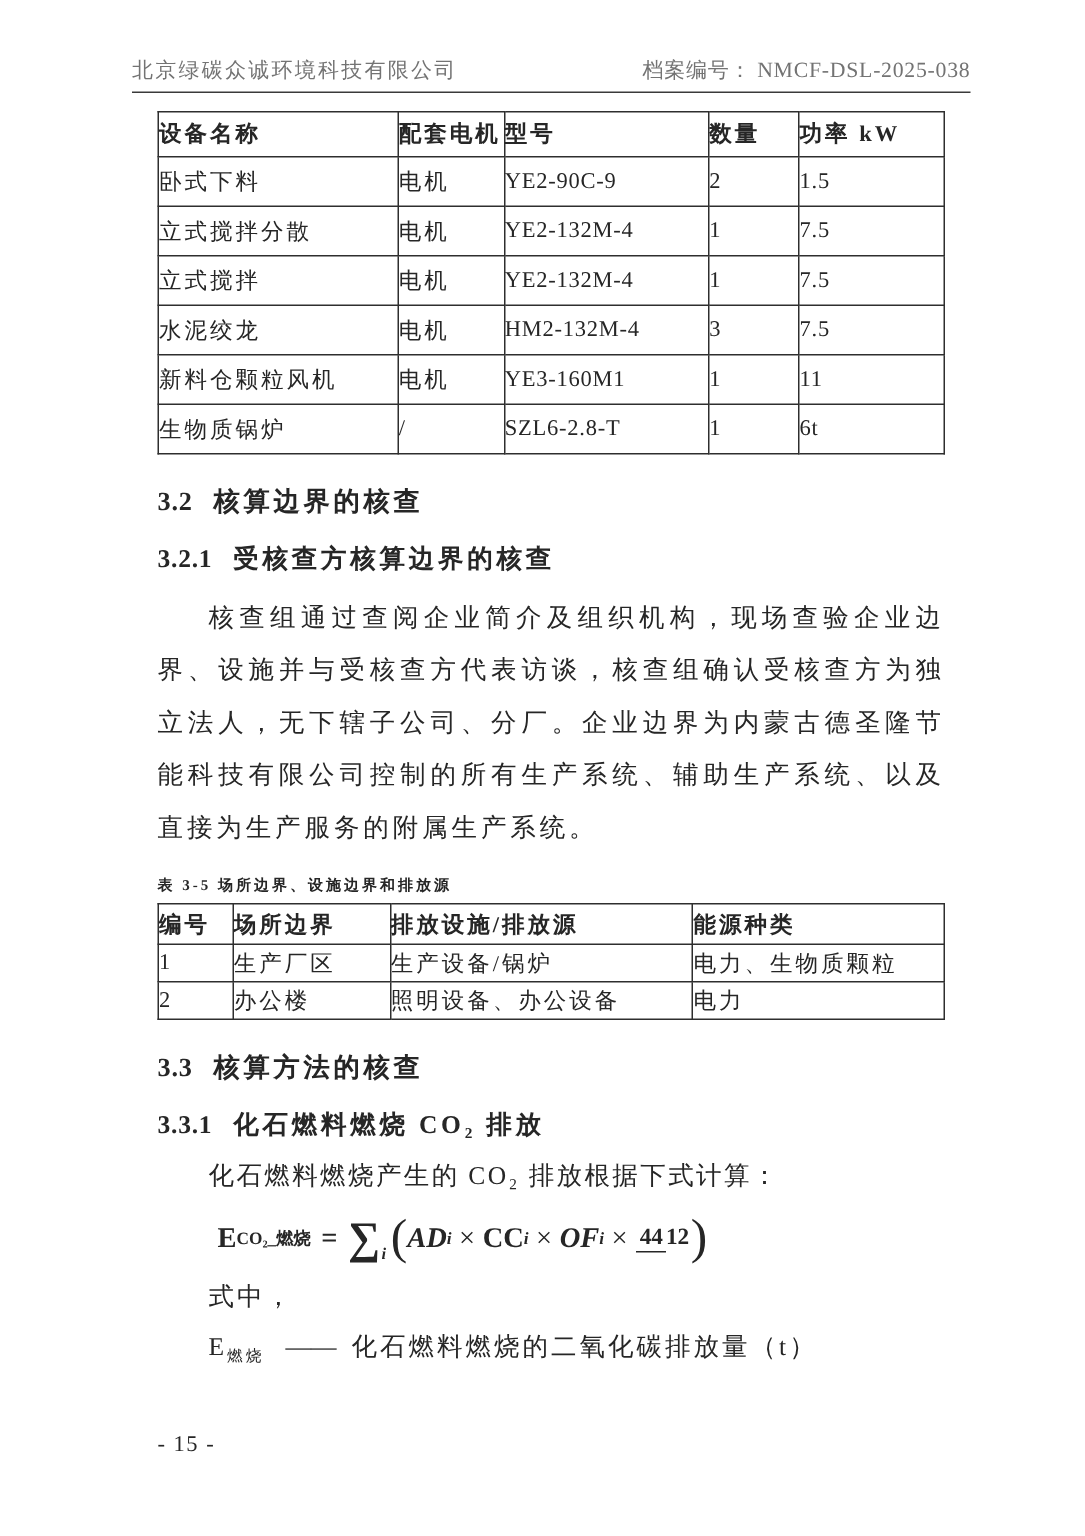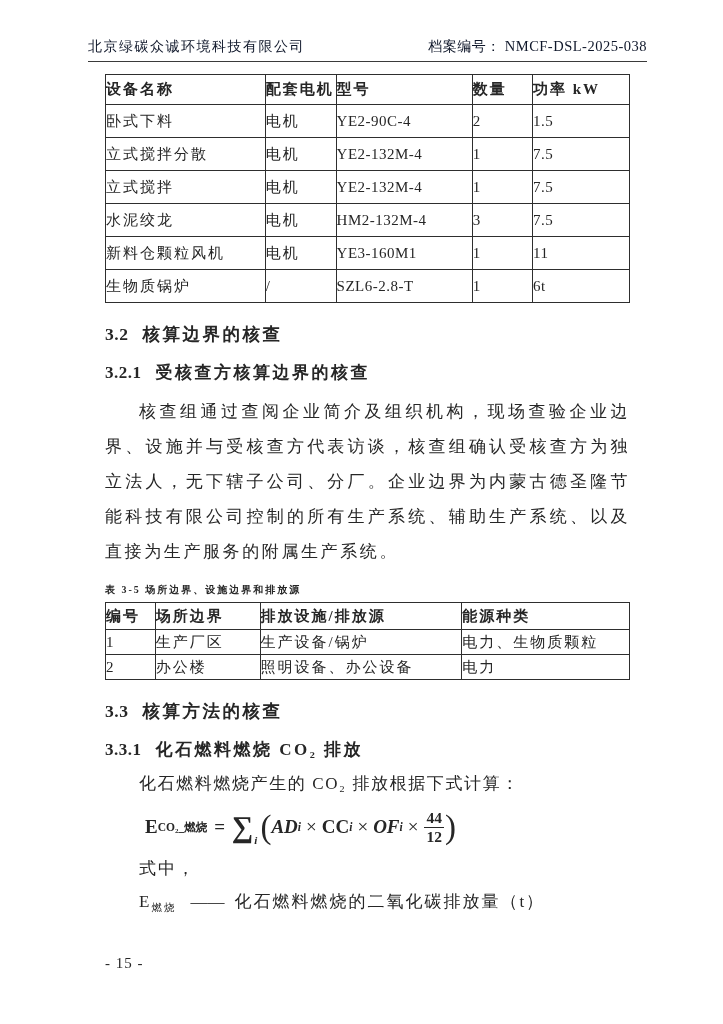--- a/index.html
+++ b/index.html
@@ -11,21 +11,21 @@
     margin: 0 auto;
     display: flex; flex-direction: column;
     padding: 38px 93px 52px 105px;
     position: relative;
     overflow: hidden;
   }
   
   .doc-header {
     display: flex; justify-content: space-between; align-items: baseline;
     margin: 0 -17px 0 -17px;
-    font-size: 14px; color: #0f172a;
+    font-size: 14px; color: #737373;
     letter-spacing: 1.5px;
   }
   .doc-header .right { letter-spacing: 0.5px; }
   .doc-header .file-no { font-size: 14.5px; letter-spacing: 0.5px; }
   .header-rule {
     border: none; border-top: 1.6px solid #3a3a3a;
     margin: 5px -17px 12px -17px;
   }
   
   table {
@@ -78,21 +78,21 @@
     letter-spacing: 0;
   }
   .formula .lhs-sub { font-size: 11.5px; vertical-align: -5px; letter-spacing: 0; }
   .formula .eq { margin: 0 7px; }
   .formula .sum { font-size: 30px; font-weight: bold; line-height: 1; }
   .formula .sum-sub { font-size: 11px; align-self: flex-end; margin: 0 3px 0 1px; font-style: italic; }
   .formula .paren { font-size: 33px; font-weight: normal; line-height: 1; }
   .formula .it { font-style: italic; }
   .formula sub { font-size: 11.5px; font-style: italic; }
   .formula .op { margin: 0 5px; font-weight: normal; }
-  .frac { display: inline-flex; flex-direction: column; align-items: center; font-size: 15.5px; line-height: 1.15; margin: 0 1px; }
+  .frac { display: inline-flex; flex-direction: row; align-items: flex-start; font-size: 15.5px; line-height: 1.15; margin: 0 1px; }
   .frac .num { border-bottom: 1.6px solid #262626; padding: 0 2px; display: block; }
   .where-line { margin-top: 11px; font-size: 17px; letter-spacing: 2px; text-indent: 2em; }
   .def-line { margin-top: 10px; font-size: 17px; letter-spacing: 2px; text-indent: 2em; }
   .def-line .sym-sub { font-size: 10.5px; vertical-align: -4px; }
   .def-line .dash { margin: 0 10px 0 14px; letter-spacing: 0; }
   
   .page-footer {
     margin-top: auto;
     text-align: left; font-size: 15px; letter-spacing: 1px;
     width: 525px;
@@ -126,21 +126,21 @@
         <th>配套电机</th>
         <th>型号</th>
         <th>数量</th>
         <th>功率 kW</th>
       </tr>
     </thead>
     <tbody>
       <tr>
         <td>卧式下料</td>
         <td>电机</td>
-        <td class="model-cell">YE2-90C-4</td>
+        <td class="model-cell">YE2-90C-9</td>
         <td class="num-cell">2</td>
         <td class="num-cell">1.5</td>
       </tr>
       <tr>
         <td>立式搅拌分散</td>
         <td>电机</td>
         <td class="model-cell">YE2-132M-4</td>
         <td class="num-cell">1</td>
         <td class="num-cell">7.5</td>
       </tr>

